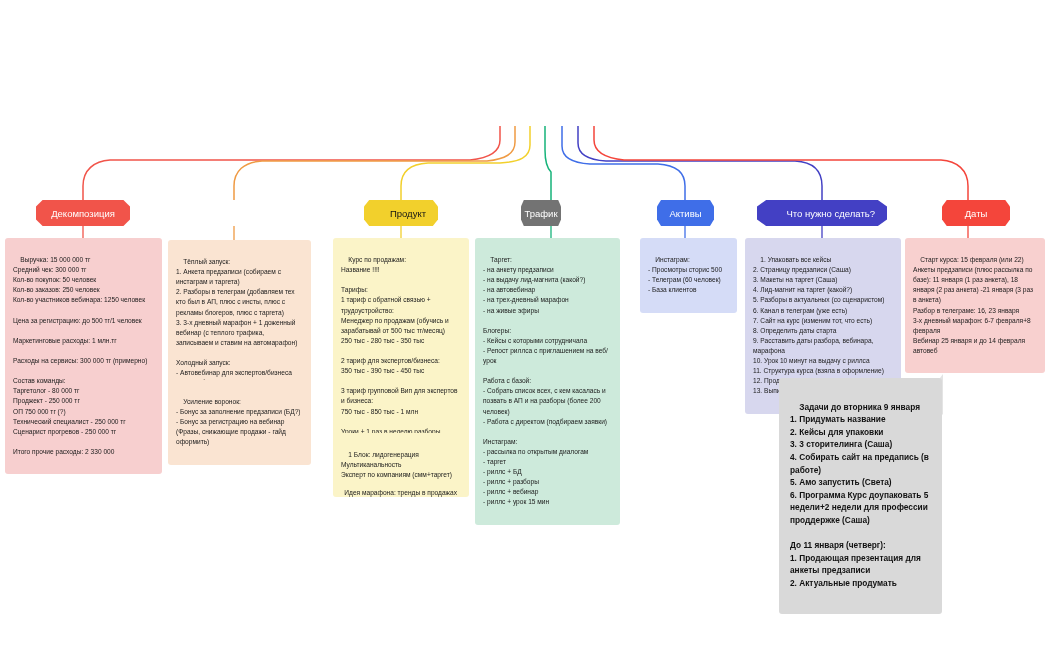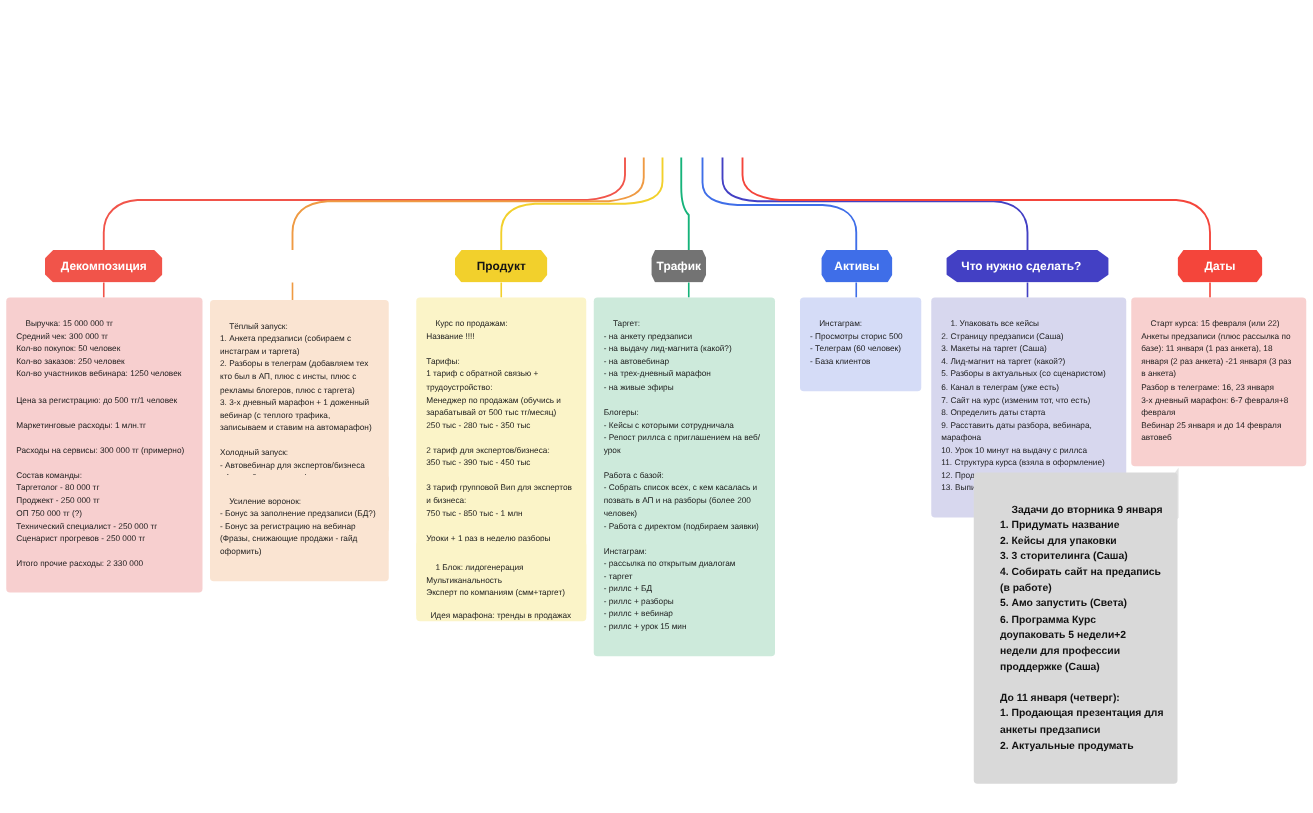--- a/index.html
+++ b/index.html
@@ -41,27 +41,27 @@
     clip-path: polygon(0% 22%, 9% 0%, 91% 0%, 100% 22%, 100% 78%, 91% 100%, 9% 100%, 0% 78%);
     z-index: 6;
   }
 
   
   .branch-head {
     position: absolute;
     height: 26px;
     color: #ffffff;
     font-size: 9.5px;
-    font-weight: bold;
+    font-weight: normal;
     display: flex;
     align-items: center;
     justify-content: center;
     text-align: center;
     white-space: nowrap;
-    padding: 0 22px;
+    padding: 0 12px;
     box-sizing: border-box;
     clip-path: polygon(0% 25%, 7% 0%, 93% 0%, 100% 25%, 100% 75%, 93% 100%, 7% 100%, 0% 75%);
     z-index: 5;
   }
 
   
   .card {
     position: absolute;
     box-sizing: border-box;
     padding: 7px 8px;
@@ -71,21 +71,21 @@
     border-radius: 3px;
     white-space: pre-wrap;
     z-index: 4;
   }
 
   
   .callout {
     position: absolute;
     left: 779px; top: 378px;
     width: 163px;
-    padding: 10px 11px 12px 21px;
+    padding: 10px 11px 12px 11px;
     box-sizing: border-box;
     background: #d9d9d9;
     border-radius: 3px;
     color: #111111;
     font-size: 8.3px;
     line-height: 12.6px;
     font-weight: bold;
     white-space: pre-wrap;
     z-index: 4;
   }
@@ -174,21 +174,21 @@
 - Автовебинар для экспертов/бизнеса
 - Автовебинар по профессии
 - 3-х дневный марафон (запись с теплого запуска)</span>
   </div>
   <div class="card" style="left:168px; top:380px; width:143px; background:#fae4d2;">
     <span>Усиление воронок:
 - Бонус за заполнение предзаписи (БД?)
 - Бонус за регистрацию на вебинар (Фразы, снижающие продажи - гайд оформить)</span>
   </div>
 
-  <div class="branch-head" style="left:364px; top:200px; width:74px; background:#f2d02c; color:#141414;">
+  <div class="branch-head" style="left:364px; top:200px; width:74px; background:#f2d02c; color:#141414;justify-content:flex-end;">
     <span>Продукт</span>
   </div>
   <div class="card" style="left:333px; top:238px; width:136px; background:#fbf4c8;">
     <span>Курс по продажам:
 Название !!!!
 
 Тарифы:
 1 тариф с обратной связью + трудоустройство:
 Менеджер по продажам (обучись и зарабатывай от 500 тыс тг/месяц)
 250 тыс - 280 тыс - 350 тыс

